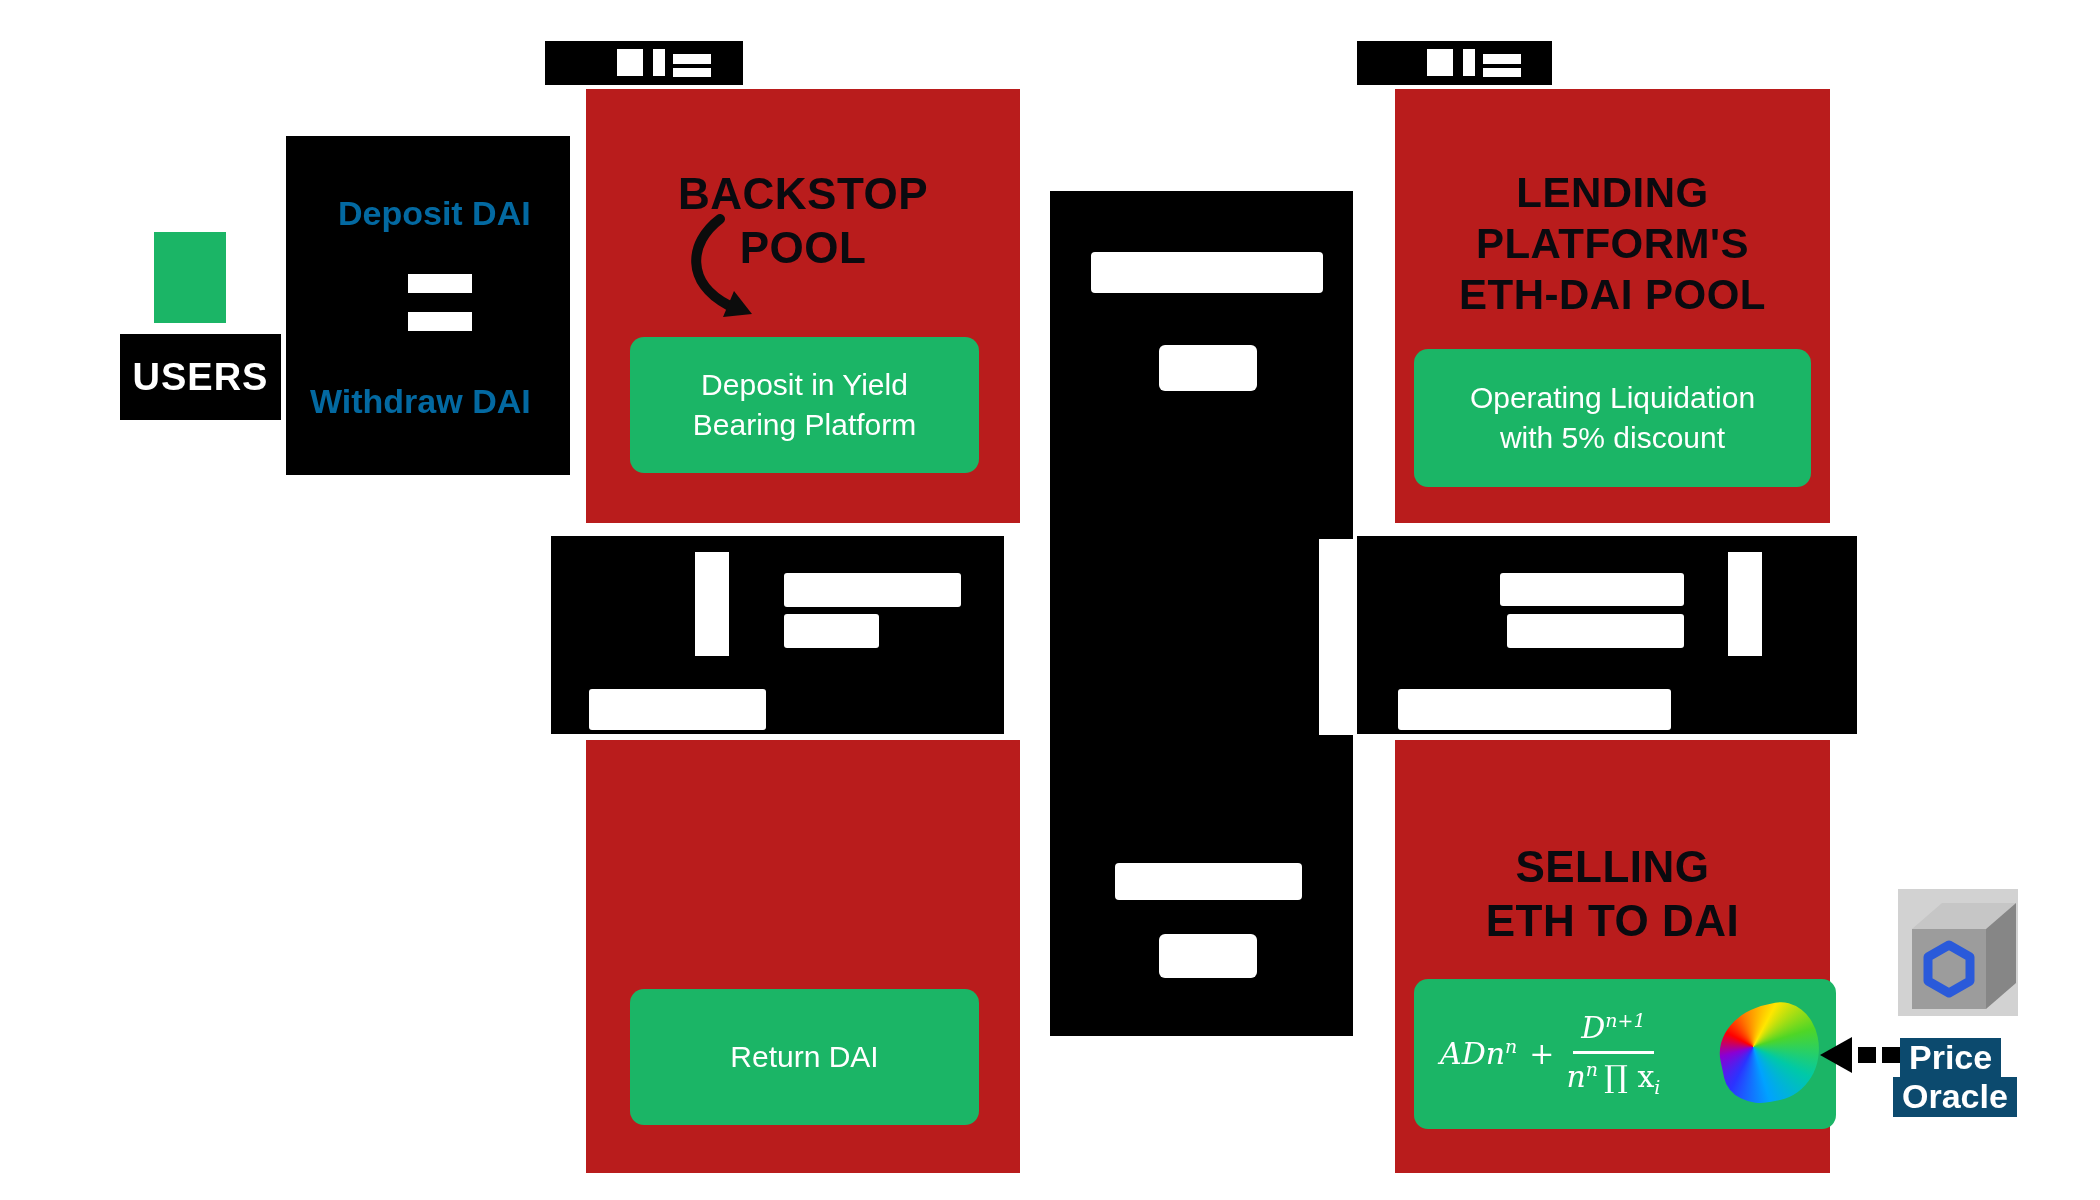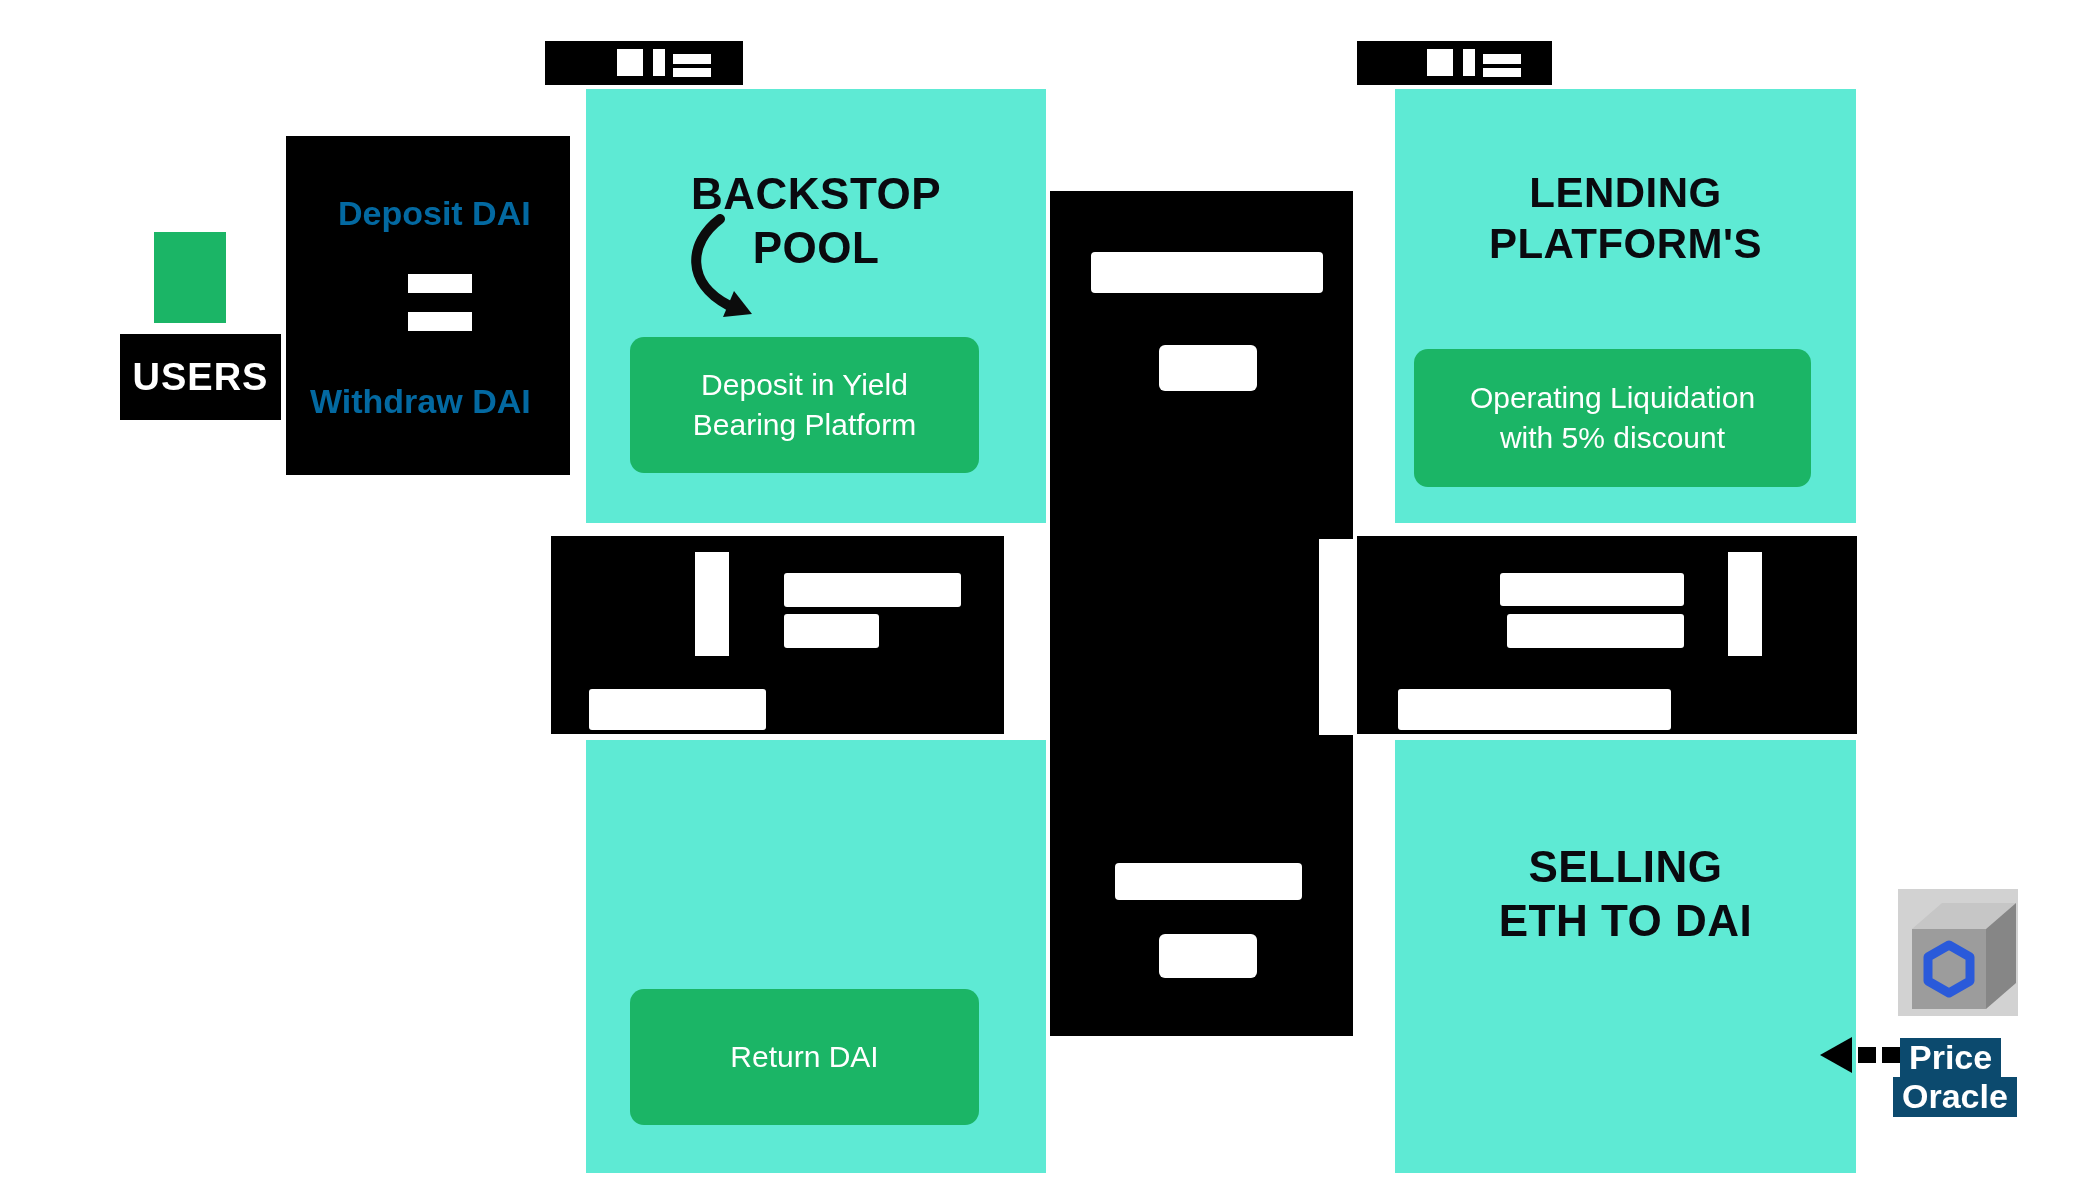--- a/index.html
+++ b/index.html
@@ -8,21 +8,21 @@
     font-family:"Liberation Sans", sans-serif; overflow:hidden;
   }
   .abs { position:absolute; }
 
   
   .blackbox { position:absolute; background:#000000; }
   .wfrag { position:absolute; background:#ffffff; }
   .wtext { position:absolute; color:#0369a1; font-weight:700; white-space:nowrap; }
 
   
-  .panel { position:absolute; background:#5eead4;padding-left:26px; }
+  .panel { position:absolute; background:#b91c1c; }
   .panel-title {
     position:absolute; left:0; width:100%; text-align:center;
     font-weight:800; color:#0a0a0f; font-size:44px; line-height:1.22; letter-spacing:0.5px;
   }
   .panel-title .tline { display:block; }
 
   
   .gbtn {
     position:absolute; background:#1bb566; border-radius:14px; color:#ffffff;
     display:flex; flex-direction:column; align-items:center; justify-content:center;
@@ -106,20 +106,21 @@
     <div class="gbtn" style="left:44px; top:248px; width:349px; height:136px;">
       <span>Deposit in Yield</span>
       <span>Bearing Platform</span>
     </div>
   </div>
 
   <div class="panel" style="left:1395px; top:89px; width:435px; height:434px;">
     <div class="panel-title" style="top:78px; font-size:42px;">
       <span class="tline">LENDING</span>
       <span class="tline">PLATFORM'S</span>
+      <span class="tline">ETH-DAI POOL</span>
     </div>
     <div class="gbtn" style="left:19px; top:260px; width:397px; height:138px;text-align:center;">
       <span>Operating Liquidation</span>
       <span>with 5% discount</span>
     </div>
   </div>
 
   <div class="blackbox" style="left:1050px; top:191px; width:303px; height:845px;">
     <div class="wfrag" style="left:41px; top:61px; width:232px; height:41px; border-radius:4px;"></div>
     <div class="wfrag" style="left:109px; top:154px; width:98px; height:46px; border-radius:6px;"></div>
@@ -146,20 +147,31 @@
     <div class="gbtn" style="left:44px; top:249px; width:349px; height:136px;">
       <span>Return DAI</span>
     </div>
   </div>
 
   <div class="panel" style="left:1395px; top:740px; width:435px; height:433px;">
     <div class="panel-title" style="top:100px;">
       <span class="tline">SELLING</span>
       <span class="tline">ETH TO DAI</span>
     </div>
+    <div class="gbtn formula-box" style="left:19px; top:239px; width:396px; height:150px;">
+      <div class="formula">
+        <span><span>ADn</span><sup>n</sup></span>
+        <span>+</span>
+        <span class="frac">
+          <span class="num"><span>D</span><sup>n+1</sup></span>
+          <span class="den"><span>n</span><sup>n</sup><span class="prod">∏ x</span><sub>i</sub></span>
+        </span>
+      </div>
+      <div class="curve-logo"></div>
+    </div>
   </div>
 
   <div class="abs" style="left:1898px; top:889px; width:120px; height:127px; background:#d2d2d2;">
     <svg width="120" height="127" viewBox="0 0 120 127">
       <polygon points="14,40 44,14 118,14 88,40" fill="#c6c6c6"></polygon>
       <polygon points="88,40 118,14 118,94 88,120" fill="#868686"></polygon>
       <polygon points="14,40 88,40 88,120 14,120" fill="#9c9c9c"></polygon>
       <polygon points="51,56 72,68 72,92 51,104 30,92 30,68" fill="none" stroke="#2a5ada" stroke-width="9" stroke-linejoin="round"></polygon>
     </svg>
   </div>

